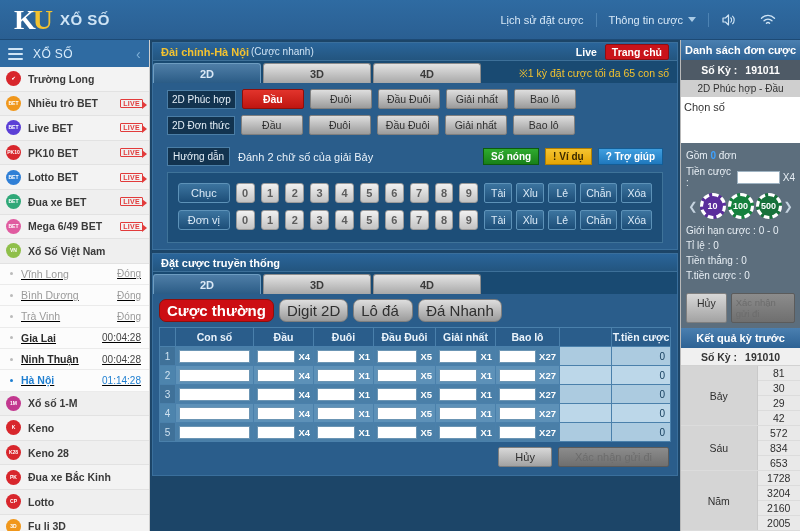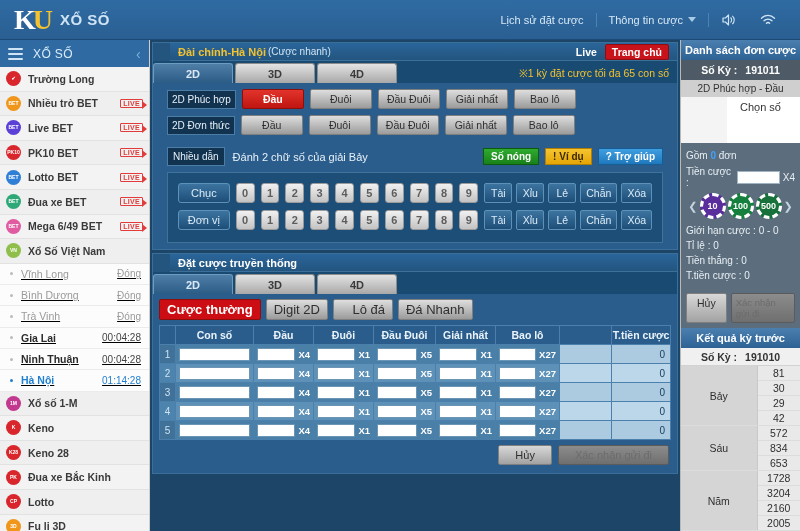--- a/index.html
+++ b/index.html
@@ -67,28 +67,28 @@
   .sb-sub.active-on .tm { color: #444; }
   .sb-sub.sel .bul { background: #1f7fd1; }
   .sb-sub.sel .lbl { color: #1f7fd1; font-weight: bold; }
   .sb-sub.sel .tm { color: #1f7fd1; }
 
   
   .main { flex: 1; min-width: 0; background: #1c4568; padding: 2px 2px 0 2px; display: flex; flex-direction: column; gap: 3px; }
   .panel { background: #23557f; border: 1px solid #3a6f9c; }
 
   .panel-head { height: 18px; background: linear-gradient(180deg,#2a659a,#23557f); display: flex; align-items: center;
-                padding: 0 8px; color: #f2c230; font-weight: bold; font-size: 11px; border-bottom:1px solid #3d7099;margin-left:17px; }
+                padding: 0 8px; color: #f2c230; font-weight: bold; font-size: 11px; border-bottom:1px solid #3d7099; }
   .panel-head .sub { color: #cfe4f5; font-weight: normal; margin-left: 2px; font-size: 10px; }
   .ph-right { margin-left: auto; display: flex; align-items: center; gap: 8px; }
   .live-txt { color: #fff; font-size: 10.5px; font-weight: bold; }
   .home-btn { background: #c9131a; color: #fff; font-size: 10.5px; font-weight: bold; padding: 1px 6px; border: 1px solid #8f0d12; border-radius: 2px; }
 
   .tabrow { height: 22px; display: flex; align-items: flex-end; background: #194a72; position: relative; }
-  .tab { width: 80px; height: 20px; margin-right: 2px; display: flex; align-items: center; justify-content: center;
+  .tab { width: 108px; height: 20px; margin-right: 2px; display: flex; align-items: center; justify-content: center;
          font-size: 11px; font-weight: bold; color: #3b3b3b; border-radius: 3px 3px 0 0;
          background: linear-gradient(180deg,#e3e3e3,#a8a8a8); border: 1px solid #8c8c8c; border-bottom: none; }
   .tab.on { color: #dbe9f6; background: linear-gradient(180deg,#4f7ea7,#2b5c86); border-color: #6d9cc0; }
   .tab-note { margin-left: auto; color: #f2c230; font-size: 10.5px; padding-right: 8px; padding-bottom: 3px; white-space: nowrap; }
 
   .inner { background: #2a5d8b; padding: 6px 14px; }
   .btnline { display: flex; align-items: center; gap: 6px; margin-bottom: 6px; }
   .bl-label { background: #12334f; color: #e6f0f8; font-size: 10px; padding: 3px 4px; border: 1px solid #4b7ea6; white-space: nowrap; }
   .gbtn { min-width: 62px; text-align: center; font-size: 10.5px; color: #2f2f2f; padding: 3px 8px;
           background: linear-gradient(180deg,#dedede,#9b9b9b); border: 1px solid #7f7f7f; border-radius: 2px; }
@@ -111,22 +111,22 @@
             background: linear-gradient(180deg,#3c749f,#1d4e78); border: 1px solid #5d92b8; border-radius: 3px; }
   .numbtn { width: 21px; text-align: center; font-size: 11px; font-weight: bold; color: #5d5d5d; padding: 3px 0;
             background: linear-gradient(180deg,#f1f1f1,#c3c3c3); border: 1px solid #9b9b9b; border-radius: 3px; }
   .opts { margin-left: auto; display: flex; gap: 4px; }
   .optbtn { min-width: 28px; text-align: center; font-size: 10.5px; color: #dbeaf7; padding: 3px 5px;
             background: linear-gradient(180deg,#3c749f,#1d4e78); border: 1px solid #5d92b8; border-radius: 2px; }
 
   
   .tblwrap { background: #2a5d8b; padding: 5px 6px 6px 6px; }
   .subtabs { display: flex; gap: 5px; margin-bottom: 5px; }
-  .sbtn { min-width: 60px; text-align: right; font-size: 13px; color: #2f2f2f; padding: 2px 7px;
-          background: linear-gradient(180deg,#dedede,#9b9b9b); border: 1px solid #7f7f7f; border-radius: 2px; }
+  .sbtn { min-width: 60px; text-align: left; font-size: 15px; color: #2f2f2f; padding: 2px 7px;
+          background: linear-gradient(180deg,#dedede,#9b9b9b); border: 1px solid #7f7f7f; border-radius: 7px; }
   .sbtn.red { background: #cc0d13; color: #fff; border-color: #8d0f0b; font-weight: bold; }
 
   table.bet { width: 100%; border-collapse: collapse; font-size: 10px; }
   table.bet th { background: #2a5d8b; color: #eaf3fb; font-weight: bold; padding: 3px 0; border: 1px solid #4a80ab; font-size: 10.5px; }
   table.bet td { border: 1px solid #4a80ab; padding: 2px 3px; background: #4a7fa8; height: 19px; }
   table.bet td.idx { background: #3f7199; color: #cfe2f0; text-align: center; width: 16px; font-size: 10px; }
   table.bet tr.odd td { background: #5d91b8; }
   table.bet tr.odd td.idx { background: #4d84ad; }
   table.bet td.light { background: #accbe0; }
   table.bet tr.odd td.light { background: #bcd7e9; }
@@ -143,21 +143,21 @@
   .fbtn.dim { color: #6c6c6c; background: linear-gradient(180deg,#8c8c8c,#6f6f6f); border-color:#5b5b5b; }
 
   
   .right { width: 120px; flex: 0 0 120px; background: #f4f4f4; display: flex; flex-direction: column; border-left: 1px solid #b9b9b9; }
   .rp-head { height: 20px; background: linear-gradient(180deg,#4a7fb0,#2d6294); color: #fff; font-size: 11px; font-weight: bold;
              display: flex; align-items: center; justify-content: center; }
   .rp-sky { height: 20px; background: #4e5a66; color: #fff; font-size: 10.5px; display: flex; align-items: center;
             justify-content: center; gap: 8px; font-weight: bold; }
   .rp-sky .v { color: #fff; }
   .rp-sub { height: 17px; background: #cfcfcf; color: #333; font-size: 10px; display: flex; align-items: center; justify-content: center; }
-  .rp-choose { padding: 4px 13px; font-size: 11px; color: #333; background: #fff; flex: 1; min-height: 0; margin-left: 46px; }
+  .rp-choose { padding: 4px 3px; font-size: 11px; color: #333; background: #fff; flex: 1; min-height: 0; }
   .rp-info { background: #5c6e7d; color: #e7eef4; font-size: 10px; padding: 5px 5px 6px 5px; }
   .rp-info .ln { padding: 2px 0; white-space: nowrap; }
   .rp-info .blue { color: #3fa2ff; font-weight: bold; }
   .amtrow { display: flex; align-items: center; gap: 3px; padding: 3px 0 2px 0; }
   .amtin { background: #fff; border: 1px solid #9fb3c2; height: 13px; width: 45px; }
   .chips { display: flex; align-items: center; justify-content: center; gap: 2px; padding: 3px 0 4px 0; }
   .arw { color: #c6d4e0; font-size: 11px; }
   .chip { width: 26px; height: 26px; border-radius: 50%; display: flex; align-items: center; justify-content: center;
           color: #fff; font-size: 9px; font-weight: bold; border: 3px dashed #ffffff; }
   .chip.c10 { background: #5a2d9c; }
@@ -355,21 +355,21 @@
           </div>
           <div class="btnline">
             <span class="bl-label">2D Đơn thức</span>
             <span class="gbtn">Đầu</span>
             <span class="gbtn">Đuôi</span>
             <span class="gbtn">Đầu Đuôi</span>
             <span class="gbtn">Giải nhất</span>
             <span class="gbtn">Bao lô</span>
           </div>
           <div class="guide-row">
-            <span class="guide-tag">Nhiều dẫn</span>
+            <span class="guide-tag">Hướng dẫn</span>
             <span class="guide-txt">Đánh 2 chữ số của giải Bảy</span>
             <span class="guide-btns">
               <span class="pill green">Số nóng</span>
               <span class="pill amber">! Ví dụ</span>
               <span class="pill blue">? Trợ giúp</span>
             </span>
           </div>
           <div class="numbox" id="numpad">
               <div class="numrow">
                 <span class="rowtag">Chục</span>

